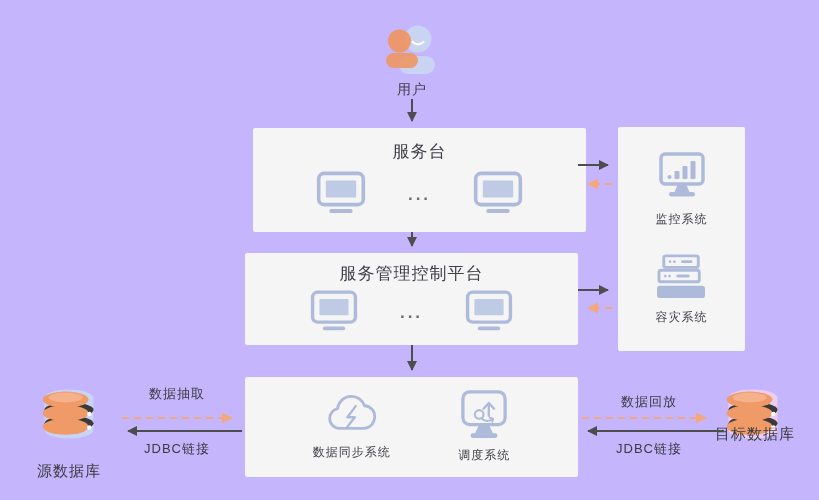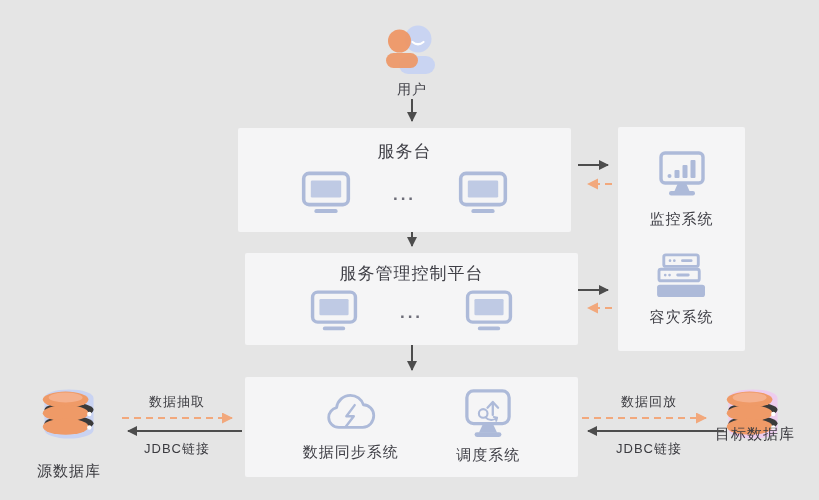--- a/index.html
+++ b/index.html
@@ -10,29 +10,29 @@
     --box-bg:#F5F5F6;
     --text-dark:#3F3F46;
     --db-source-body:#C9D3F2;
     --db-target-body:#EDCDEE;
     --db-disk:#EF9A67;
     --db-disk-light:#F5B08C;
     --user-orange:#EE9766;
     --user-blue:#C9D4F2;
   }
   html,body{margin:0;padding:0;background:#fff;}
-  #stage{position:relative;width:819px;height:500px;background:#e5e5e5;overflow:hidden;
+  #stage{position:relative;width:819px;height:500px;background:#c4b5fd;overflow:hidden;
          font-family:"Liberation Sans","DejaVu Sans",sans-serif;color:var(--text-dark);}
   .abs{position:absolute;}
   .box{position:absolute;background:var(--box-bg);border-radius:2px;
        display:flex;flex-direction:column;align-items:center;}
   .box-title{font-size:17px;letter-spacing:1px;margin-top:12px;color:var(--text-dark);}
   .machines{display:flex;align-items:center;gap:42px;margin-top:8px;}
   .dots{font-size:17px;font-weight:bold;letter-spacing:3px;color:#6d6d78;transform:translateY(2px);}
-  .syslabel{font-size:15px;letter-spacing:1px;color:var(--text-dark);text-align:center;}
+  .syslabel{font-size:12px;letter-spacing:1px;color:var(--text-dark);text-align:center;}
   .group{display:flex;flex-direction:column;align-items:center;gap:9px;}
   .flowlabel{position:absolute;width:110px;text-align:center;font-size:13px;letter-spacing:1px;color:#3b3b40;}
   .dblabel{position:absolute;width:110px;text-align:center;font-size:15px;letter-spacing:1px;color:#3b3b40;}
   #arrows{position:absolute;left:0;top:0;width:819px;height:500px;pointer-events:none;z-index:5;}
   svg{display:block;}
 </style>
 </head>
 <body>
 
 <div id="stage">
@@ -68,21 +68,21 @@
     <svg width="58" height="56" viewBox="0 0 58 56">
       <circle cx="34" cy="15" r="13.5" fill="var(--user-blue)"></circle>
       <path d="M28.5,18 q5.5,4.5 11,0" stroke="#fff" stroke-width="2.2" fill="none" stroke-linecap="round"></path>
       <circle cx="15.5" cy="17" r="11.5" fill="var(--user-orange)" opacity="0.95"></circle>
       <rect x="15" y="32" width="36" height="18" rx="9" fill="var(--user-blue)"></rect>
       <rect x="2" y="29" width="32" height="15" rx="7.5" fill="var(--user-orange)" opacity="0.92"></rect>
     </svg>
   </div>
   <div class="abs syslabel" style="left:362px;top:81px;width:100px;font-size:14px;">用户</div>
 
-  <div class="box" style="left:238px;top:128px;width:333px;height:104px;">
+  <div class="box" style="left:253px;top:128px;width:333px;height:104px;">
     <div class="box-title">服务台</div>
     <div class="machines">
       <span>
         <svg width="50" height="44" viewBox="0 0 56 48">
           <rect x="3" y="2" width="50" height="35" rx="6" fill="none" stroke="var(--icon-blue)" stroke-width="4"></rect>
           <rect x="11" y="10" width="34" height="19" rx="1.5" fill="var(--icon-blue-fill)"></rect>
           <rect x="15" y="42" width="26" height="4.5" rx="2.2" fill="var(--icon-blue)"></rect>
         </svg>
       </span>
       <span class="dots">...</span>
@@ -198,18 +198,18 @@
       <ellipse cx="35" cy="12.5" rx="20" ry="6" fill="var(--db-disk-light)"></ellipse>
       <ellipse cx="39" cy="43" rx="29" ry="9" fill="#3A3A3A"></ellipse>
       <ellipse cx="35" cy="31" rx="27" ry="9.5" fill="var(--db-disk)"></ellipse>
       <ellipse cx="35" cy="47" rx="27" ry="9.5" fill="var(--db-disk)"></ellipse>
       <circle cx="63" cy="32" r="2.6" fill="#fff"></circle>
       <circle cx="63" cy="48" r="2.6" fill="#fff"></circle>
     </svg>
   </div>
   <div class="dblabel" style="left:700px;top:425px;">目标数据库</div>
 
-  <div class="flowlabel" style="left:122px;top:393px;">数据抽取</div>
+  <div class="flowlabel" style="left:122px;top:385px;">数据抽取</div>
   <div class="flowlabel" style="left:122px;top:440px;">JDBC链接</div>
   <div class="flowlabel" style="left:594px;top:393px;">数据回放</div>
   <div class="flowlabel" style="left:594px;top:440px;">JDBC链接</div>
 
 </div>
 
 </body></html>

